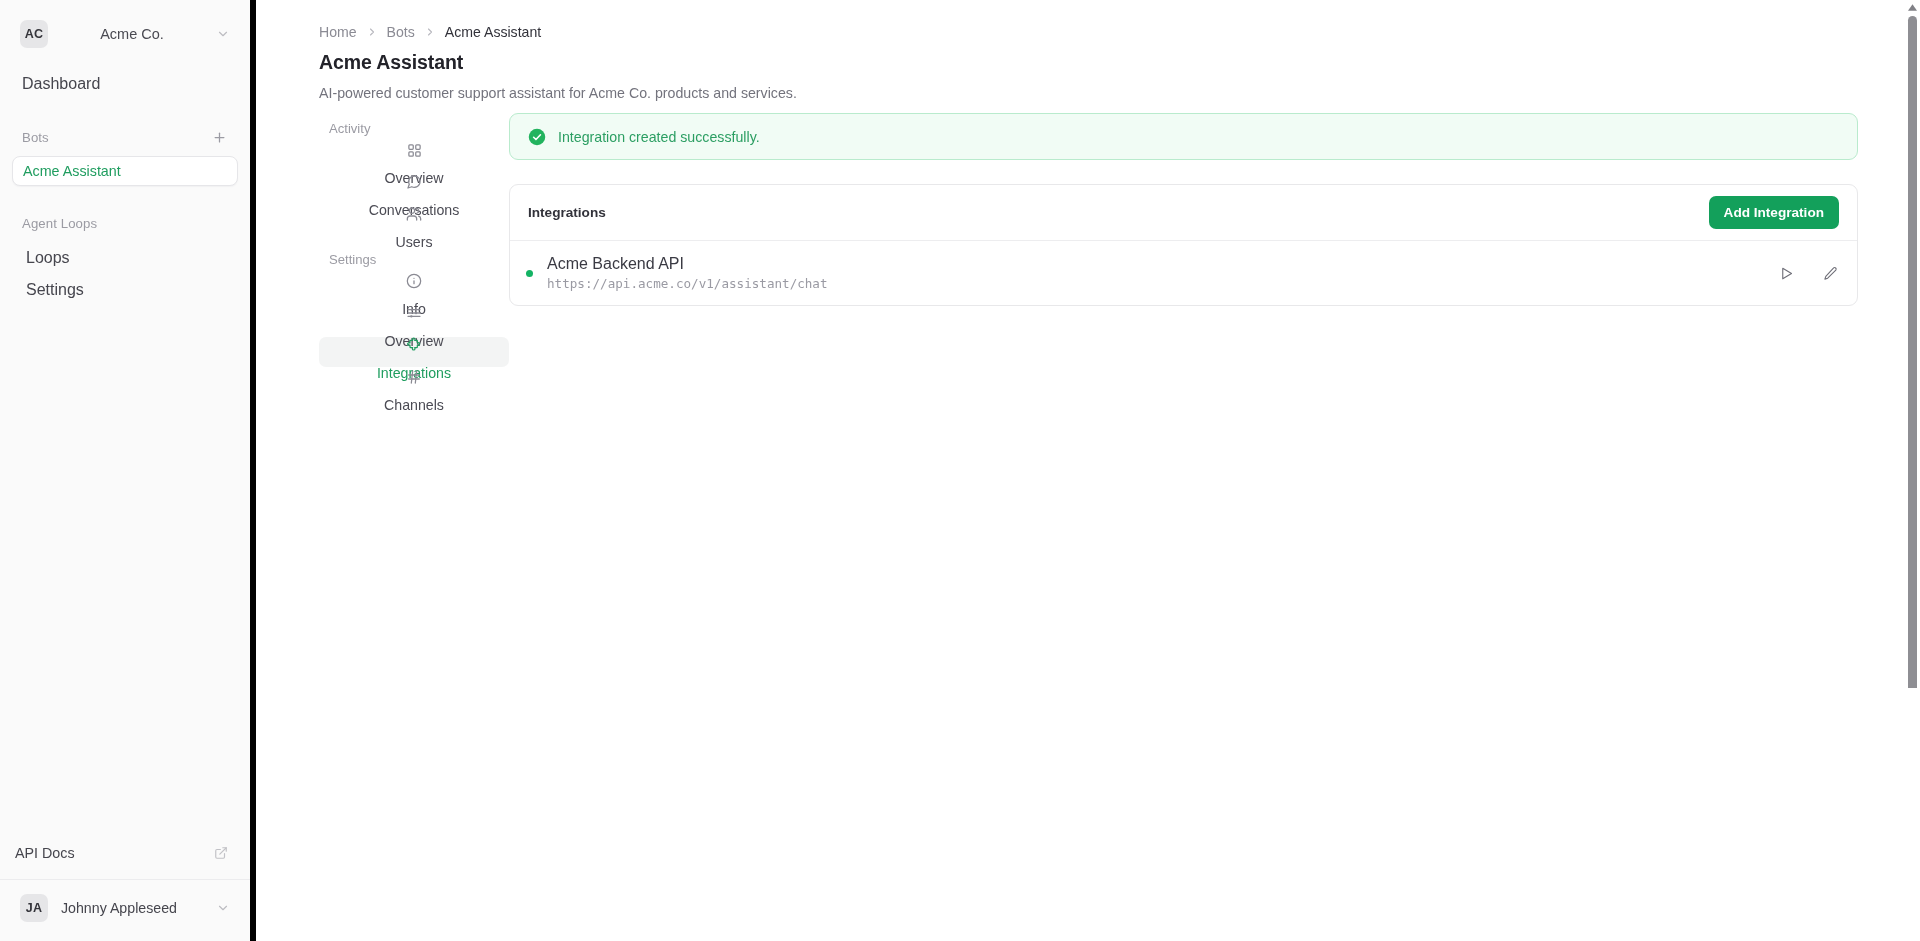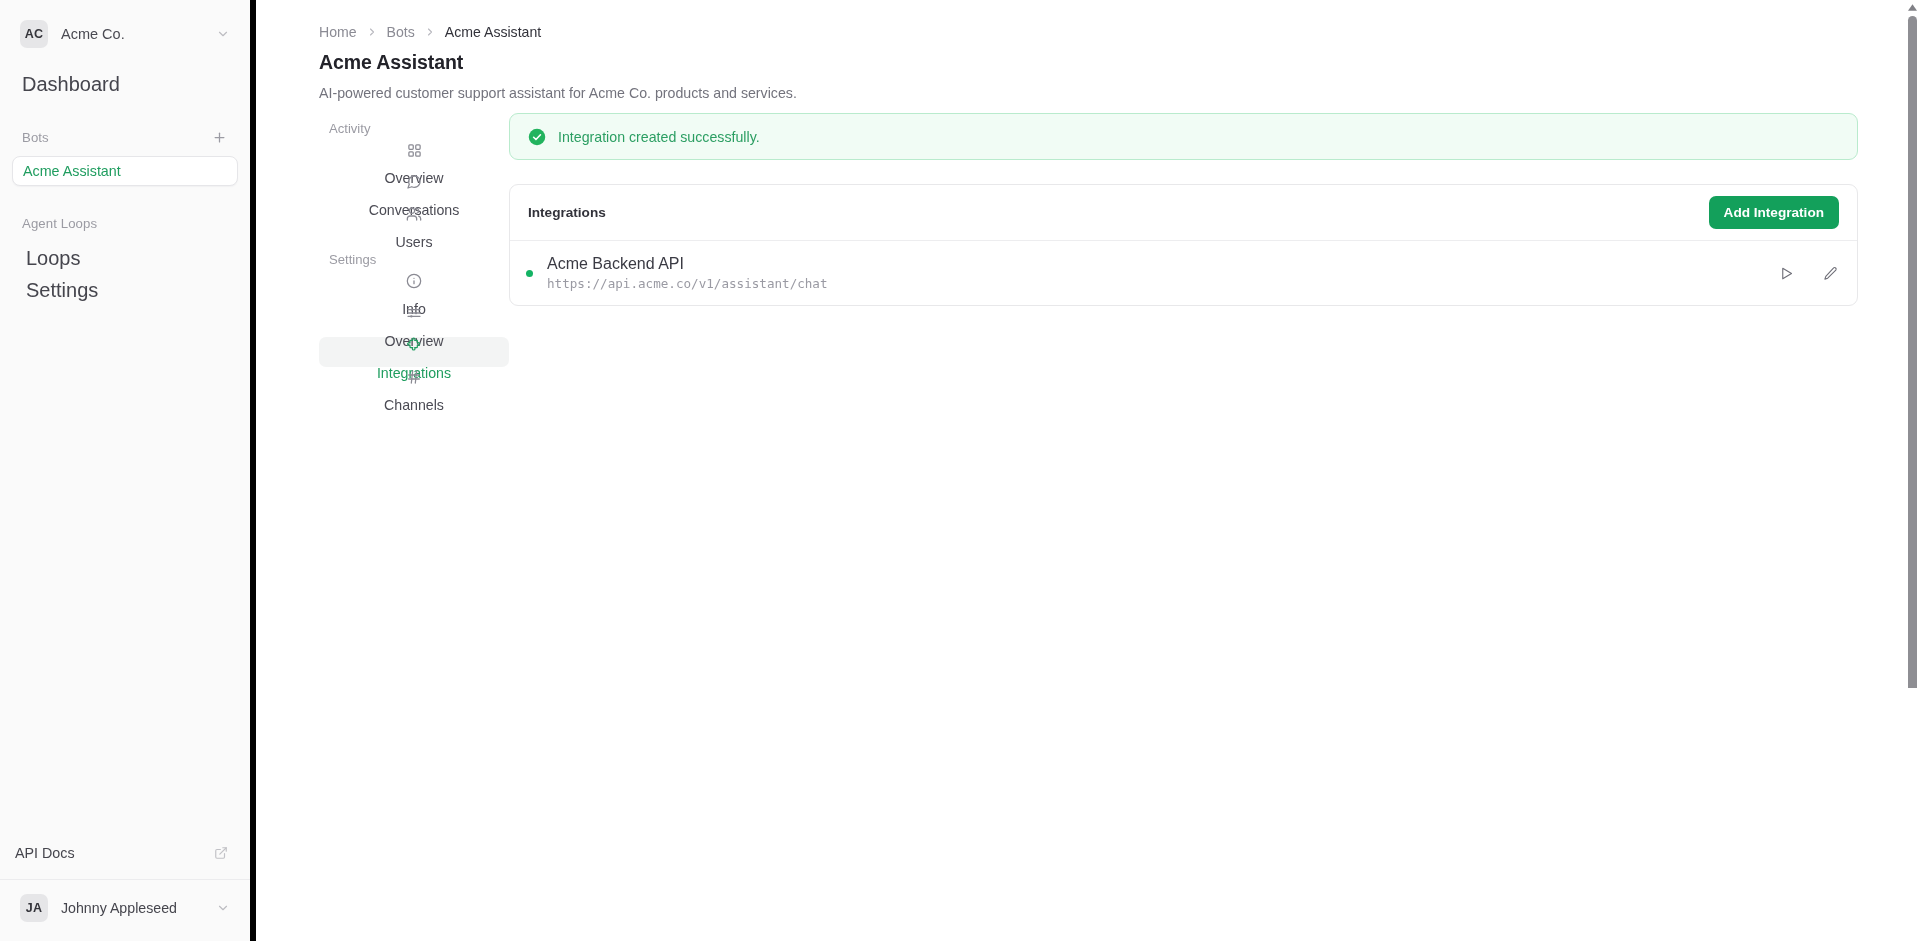--- a/index.html
+++ b/index.html
@@ -41,30 +41,31 @@
     letter-spacing: .2px;
     display: flex; align-items: center; justify-content: center;
     flex: none;
   }
   .org-name {
     font-size: 14.5px;
     color: #4a4a52;
     flex: 1;
     white-space: nowrap;
     overflow: hidden;
+    text-align: center;
   }
   .chev { flex: none; opacity: .55; display: flex; align-items: center; }
 
   .nav-top { margin-top: 14px; padding: 0 12px; }
   .nav-link {
     display: flex;
     align-items: center;
     height: 32px;
     padding: 0 10px;
-    font-size: 20px;
+    font-size: 16px;
     color: #45454d;
     border-radius: 7px;
     cursor: pointer;
     white-space: nowrap;
   }
 
   .section-head {
     display: flex;
     align-items: center;
     justify-content: space-between;

